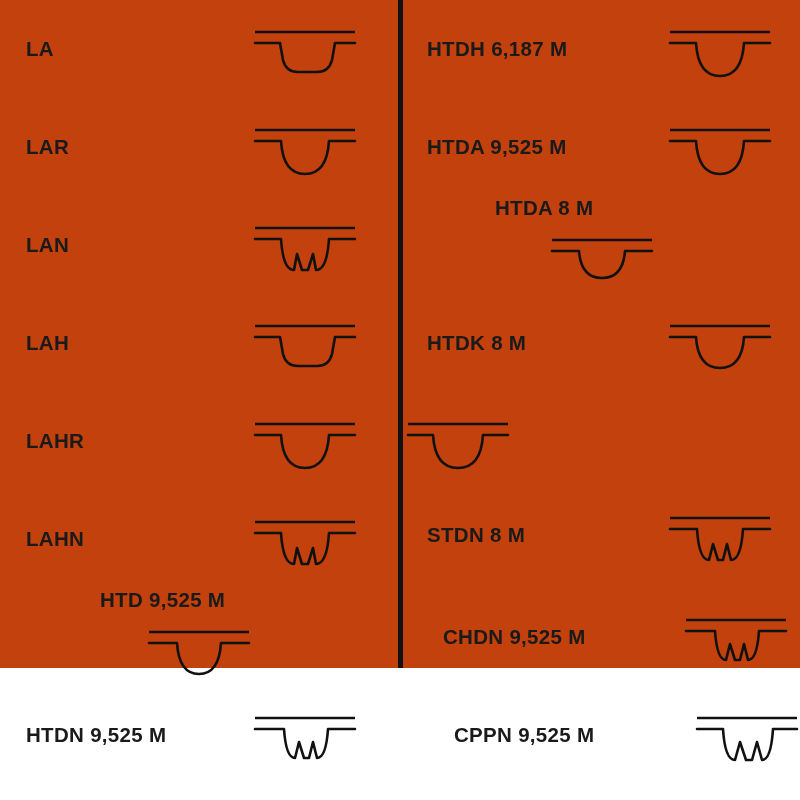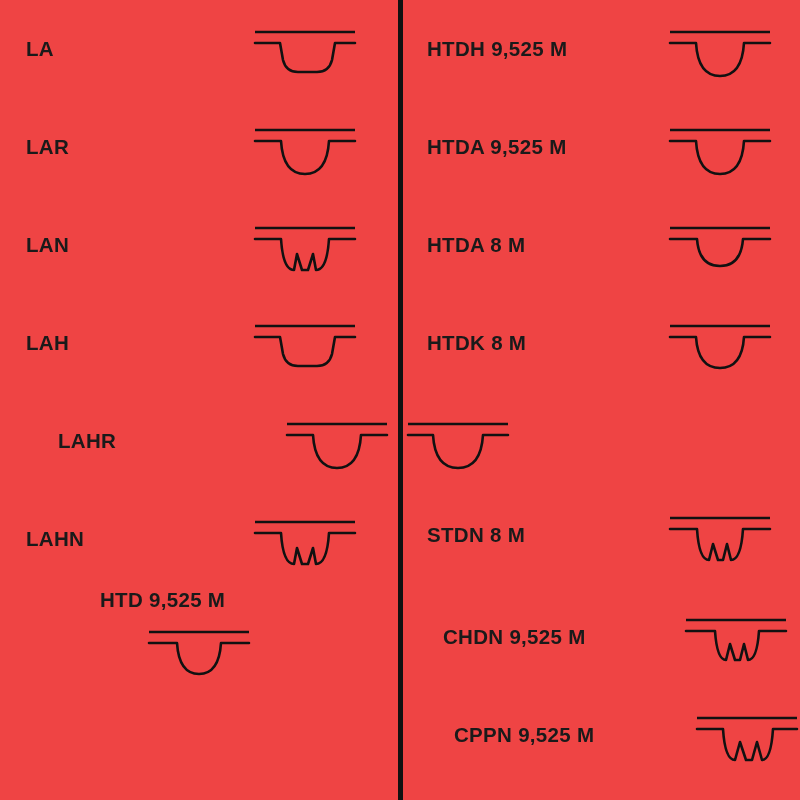--- a/index.html
+++ b/index.html
@@ -9,22 +9,22 @@
   }
   body {
     width: 800px;
     height: 800px;
     font-family: "Liberation Sans", sans-serif;
     overflow: hidden;
   }
   #sheet {
     position: relative;
     width: 800px;
-    height: 800px;
-    background: #ef4444;
+    height: 668px;
+    background: #c2410c;
   }
   #divider {
     position: absolute;
     top: 0;
     bottom: 0;
     left: 398px;
     width: 5px;
     background: #111111;
   }
   .column {
@@ -122,21 +122,21 @@
     <div class="row" style="top:294px;">
       <div class="row-label">LAH</div>
       <div class="tooth-cell">
         <svg width="110" height="70" viewBox="0 0 110 70" aria-hidden="true">
           <line class="belt-line" x1="5" y1="18" x2="105" y2="18"></line>
           <path class="tooth-path" d="M5,29 L30,29 L33,46 Q36,58 48,58 L67,58 Q79,58 82,46 L85,29 L105,29"></path>
         </svg>
       </div>
     </div>
 
-    <div class="row" style="top:392px;padding-left:32px;">
+    <div class="row" style="top:392px;">
       <div class="row-label">LAHR</div>
       <div class="tooth-cell">
         <svg width="110" height="70" viewBox="0 0 110 70" aria-hidden="true">
           <line class="belt-line" x1="5" y1="18" x2="105" y2="18"></line>
           <path class="tooth-path" d="M5,29 L31,29 Q33,62 55,62 Q77,62 79,29 L105,29"></path>
         </svg>
       </div>
     </div>
 
     <div class="row" style="top:490px;">
@@ -152,46 +152,55 @@
     <div class="row" style="top:588px;flex-direction:column;">
       <div class="row-label">HTD 9,525 M</div>
       <div class="tooth-cell">
         <svg width="110" height="70" viewBox="0 0 110 70" aria-hidden="true">
           <line class="belt-line" x1="5" y1="18" x2="105" y2="18"></line>
           <path class="tooth-path" d="M5,29 L33,29 Q35,60 55,60 Q75,60 77,29 L105,29"></path>
         </svg>
       </div>
     </div>
 
+    <div class="row" style="top:686px;">
+      <div class="row-label">HTDN 9,525 M</div>
+      <div class="tooth-cell">
+        <svg width="110" height="70" viewBox="0 0 110 70" aria-hidden="true">
+          <line class="belt-line" x1="5" y1="18" x2="105" y2="18"></line>
+          <path class="tooth-path" d="M5,29 L34,29 Q36,58 45,58 L49,42 L54,58 L59,58 L63,42 L67,58 Q76,58 78,29 L105,29"></path>
+        </svg>
+      </div>
+    </div>
 
   </div>
 
   <div class="column right">
 
     <div class="row" style="top:0px;">
-      <div class="row-label">HTDH 9,525 M</div>
+      <div class="row-label">HTDH 6,187 M</div>
       <div class="tooth-cell">
         <svg width="110" height="70" viewBox="0 0 110 70" aria-hidden="true">
           <line class="belt-line" x1="5" y1="18" x2="105" y2="18"></line>
           <path class="tooth-path" d="M5,29 L31,29 Q33,62 55,62 Q77,62 79,29 L105,29"></path>
         </svg>
       </div>
     </div>
 
     <div class="row" style="top:98px;">
       <div class="row-label">HTDA 9,525 M</div>
       <div class="tooth-cell">
         <svg width="110" height="70" viewBox="0 0 110 70" aria-hidden="true">
           <line class="belt-line" x1="5" y1="18" x2="105" y2="18"></line>
           <path class="tooth-path" d="M5,29 L31,29 Q33,62 55,62 Q77,62 79,29 L105,29"></path>
         </svg>
       </div>
     </div>
 
-    <div class="row" style="top:196px;">
+    <div class="row" style="top:196px;flex-direction:column;">
       <div class="row-label">HTDA 8 M</div>
       <div class="tooth-cell">
         <svg width="110" height="70" viewBox="0 0 110 70" aria-hidden="true">
           <line class="belt-line" x1="5" y1="18" x2="105" y2="18"></line>
           <path class="tooth-path" d="M5,29 L32,29 Q34,56 55,56 Q76,56 78,29 L105,29"></path>
         </svg>
       </div>
     </div>
 
     <div class="row" style="top:294px;">

